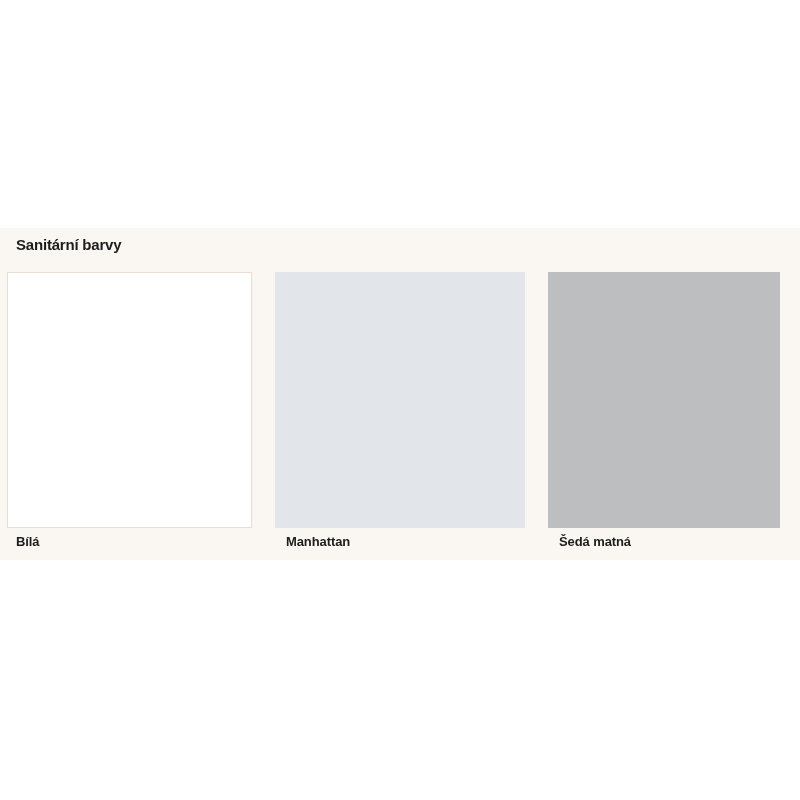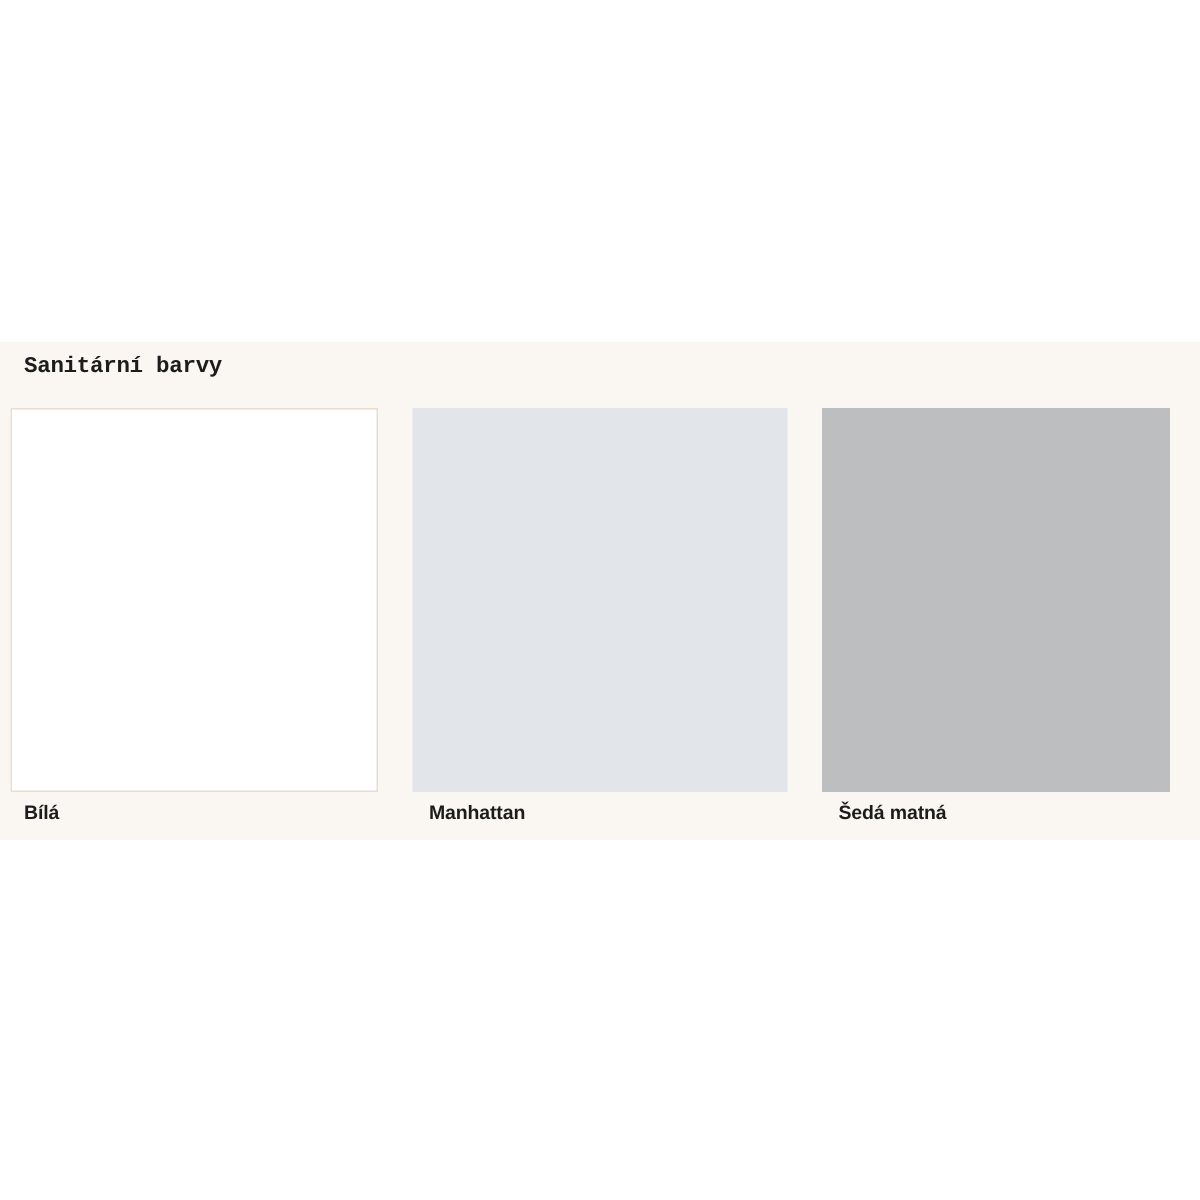--- a/index.html
+++ b/index.html
@@ -26,21 +26,21 @@
   }
 
   #panel-title {
     position: absolute;
     left: 16px;
     top: 236px;
     font-size: 15px;
     font-weight: bold;
     color: #1c1c1c;
     letter-spacing: -0.2px;
-    font-family: Liberation Mono, monospace;
+    font-family: Liberation Sans, sans-serif;
     white-space: nowrap;
   }
 
   .swatch-cell {
     position: absolute;
     top: 272px;
     height: 256px;
   }
 
   .swatch-chip {

